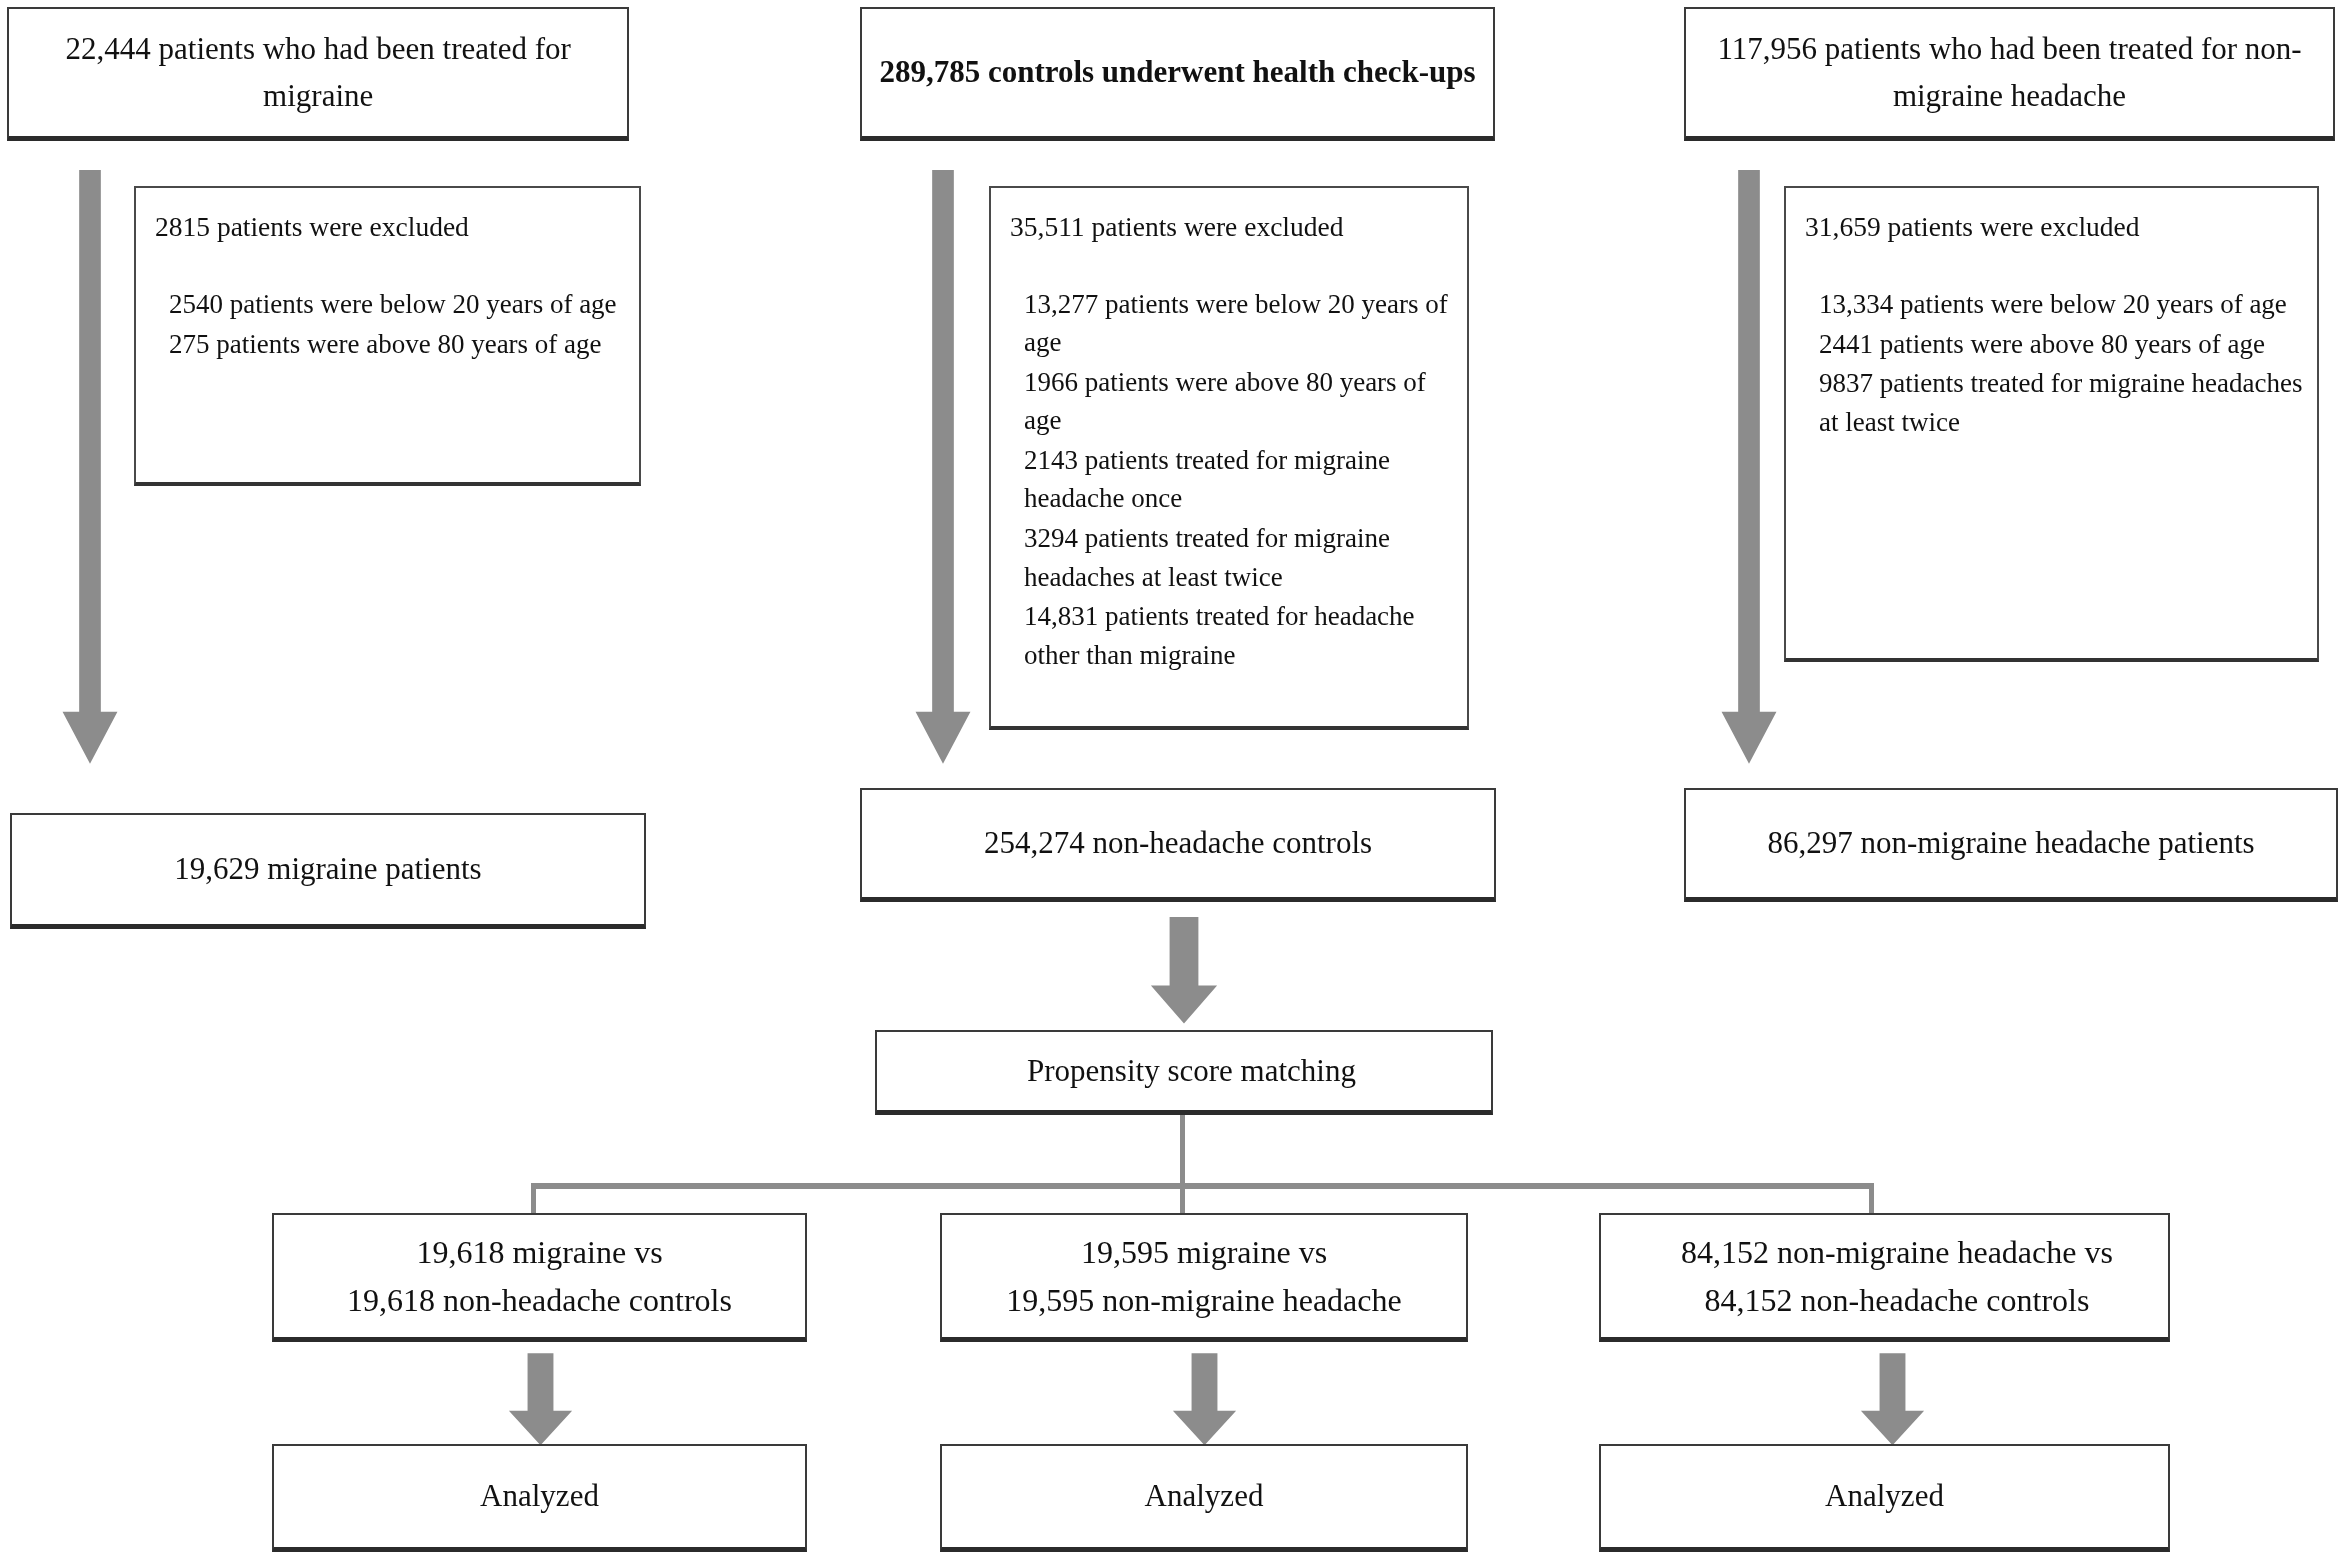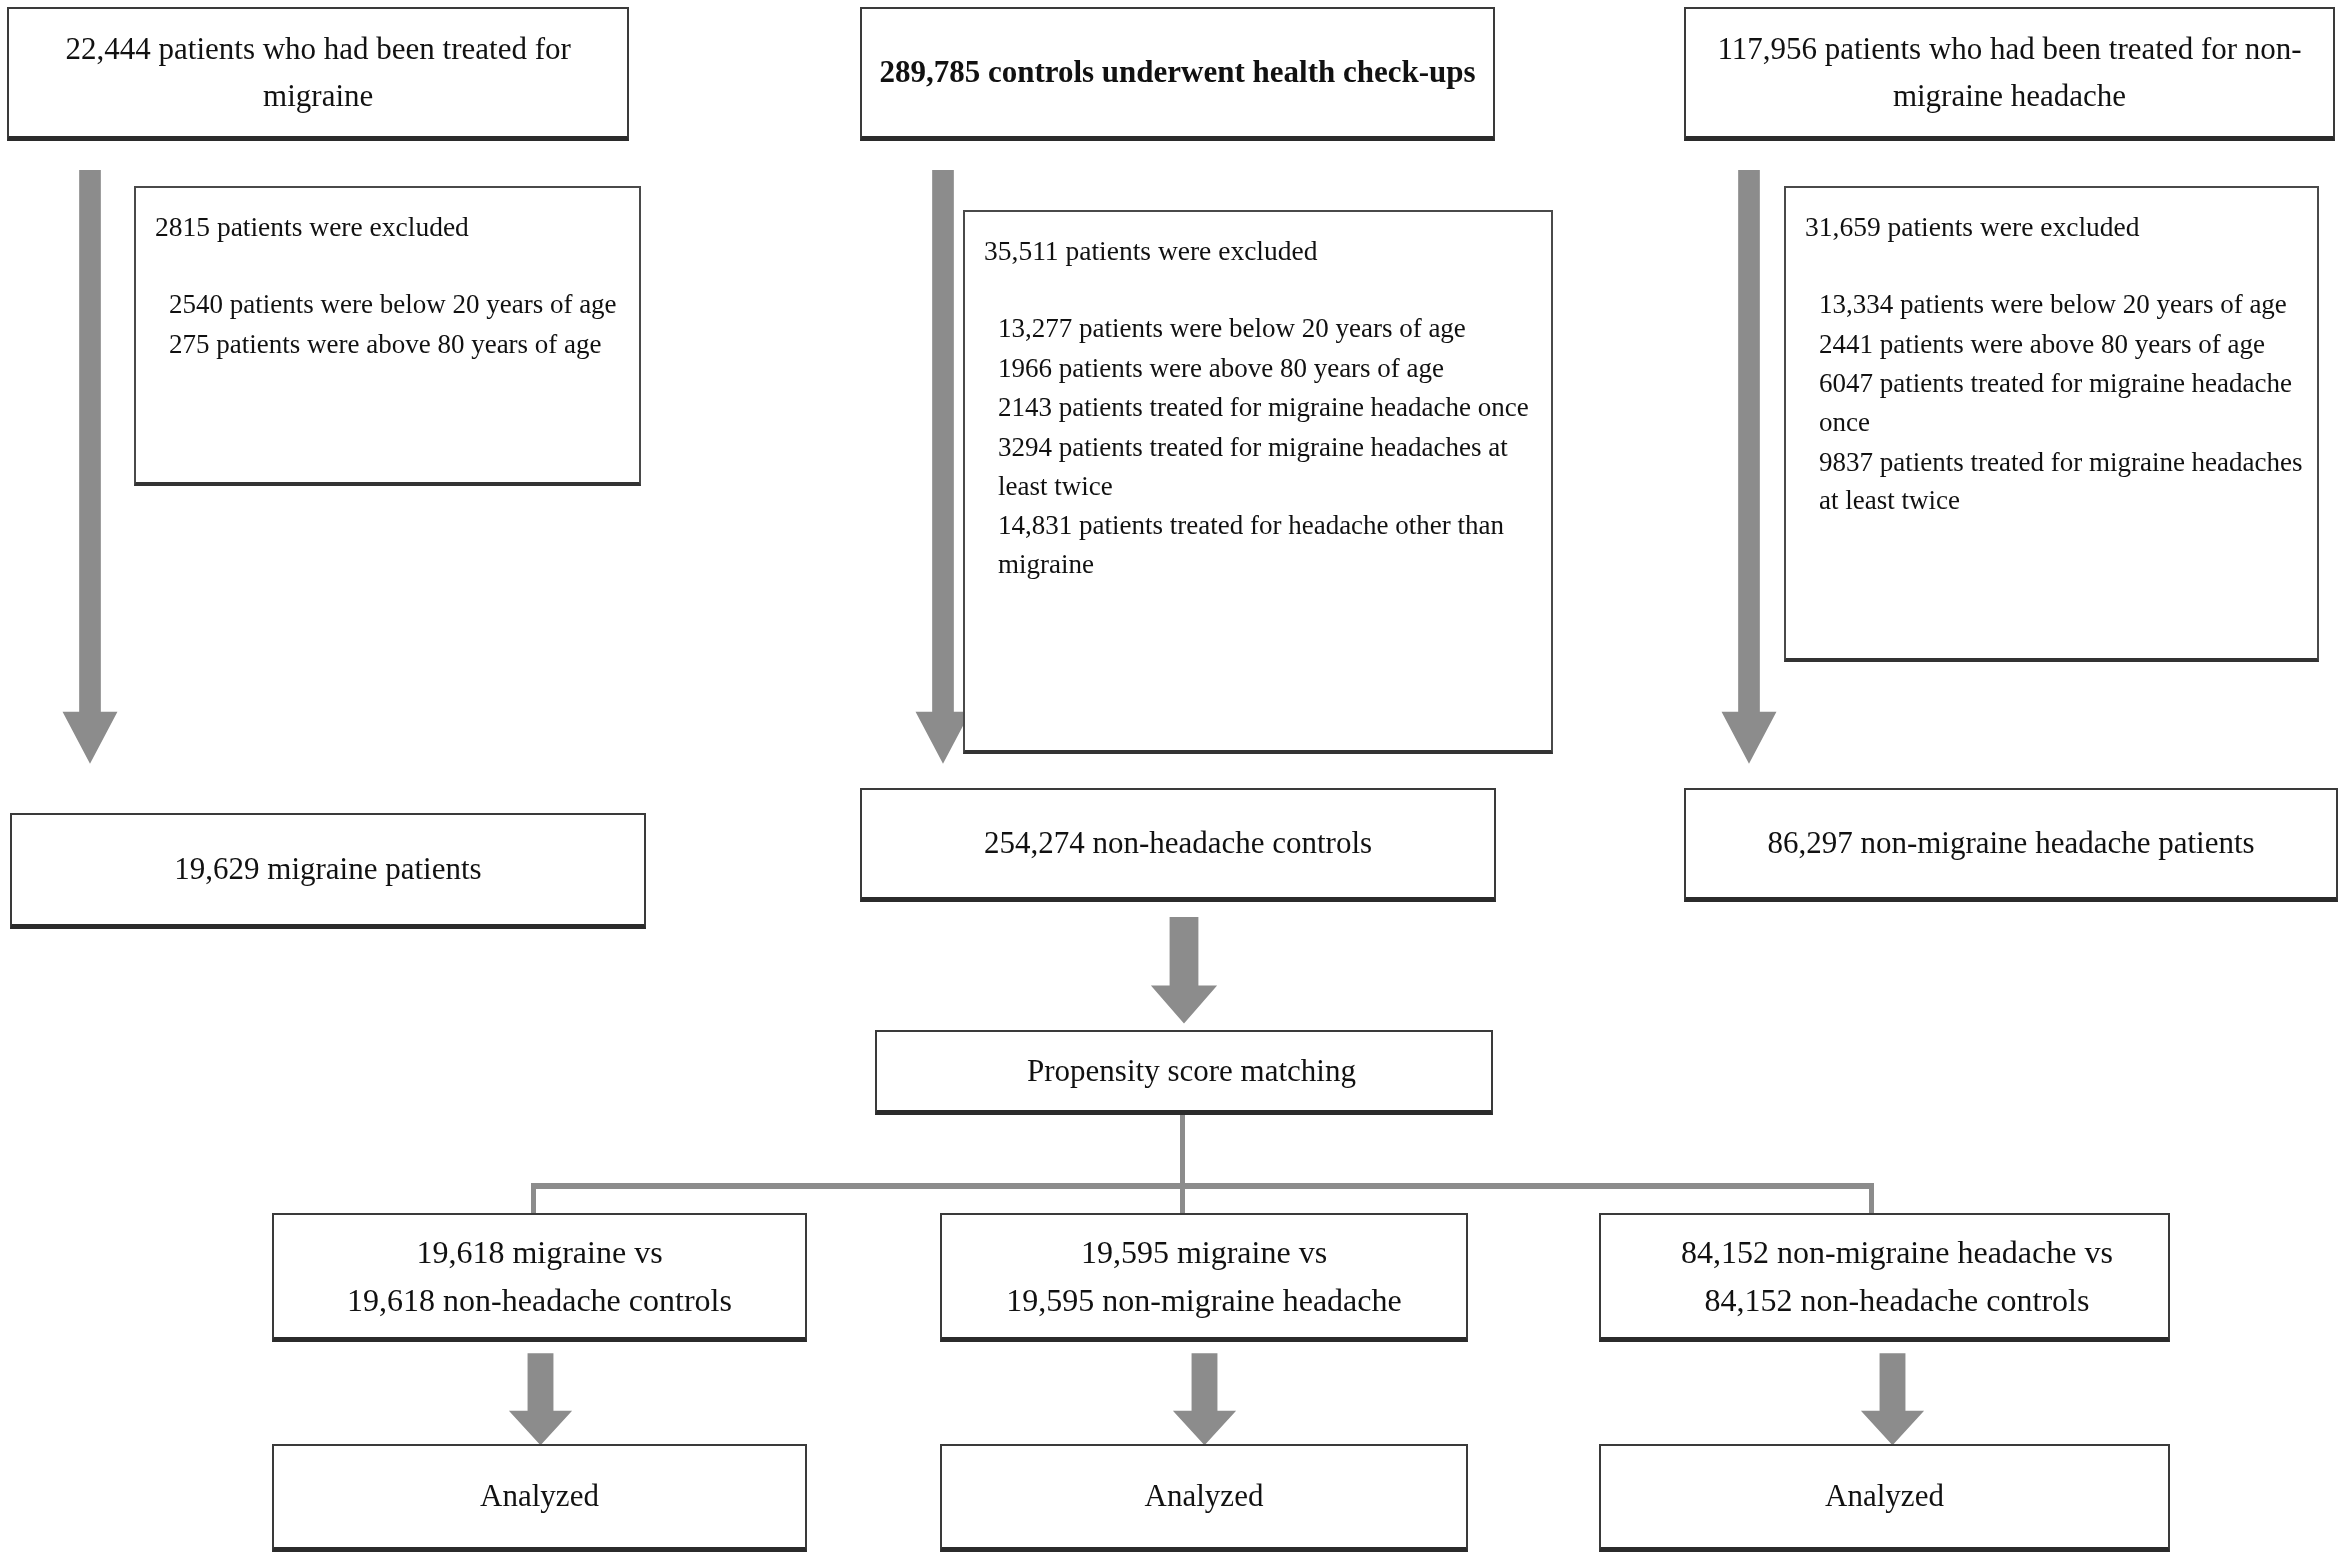--- a/index.html
+++ b/index.html
@@ -62,37 +62,36 @@
   </svg>
 
   <div class="box excl" style="left:134px;top:186px;width:507px;height:300px;">
     <div class="lft t-exhead exhead">2815 patients were excluded</div>
     <div class="lft t-exitem exlist">
       <div>2540 patients were below 20 years of age</div>
       <div>275 patients were above 80 years of age</div>
     </div>
   </div>
 
-  <div class="box excl" style="left:963px;top:186px;width:590px;height:544px;margin-top:24px;">
+  <div class="box excl" style="left:989px;top:186px;width:480px;height:544px;">
     <div class="lft t-exhead exhead">35,511 patients were excluded</div>
     <div class="lft t-exitem exlist">
       <div>13,277 patients were below 20 years of age</div>
       <div>1966 patients were above 80 years of age</div>
       <div>2143 patients treated for migraine headache once</div>
       <div>3294 patients treated for migraine headaches at least twice</div>
       <div>14,831 patients treated for headache other than migraine</div>
     </div>
   </div>
 
   <div class="box excl" style="left:1784px;top:186px;width:535px;height:476px;">
     <div class="lft t-exhead exhead">31,659 patients were excluded</div>
     <div class="lft t-exitem exlist">
       <div>13,334 patients were below 20 years of age</div>
       <div>2441 patients were above 80 years of age</div>
-      <div>6047 patients treated for migraine headache once</div>
       <div>9837 patients treated for migraine headaches at least twice</div>
     </div>
   </div>
 
   <div class="box ctr t-res" style="left:10px;top:784px;width:636px;height:116px;margin-top:29px;">
     <div>19,629 migraine patients</div>
   </div>
 
   <div class="box ctr t-res" style="left:860px;top:788px;width:636px;height:114px;">
     <div>254,274 non-headache controls</div>

